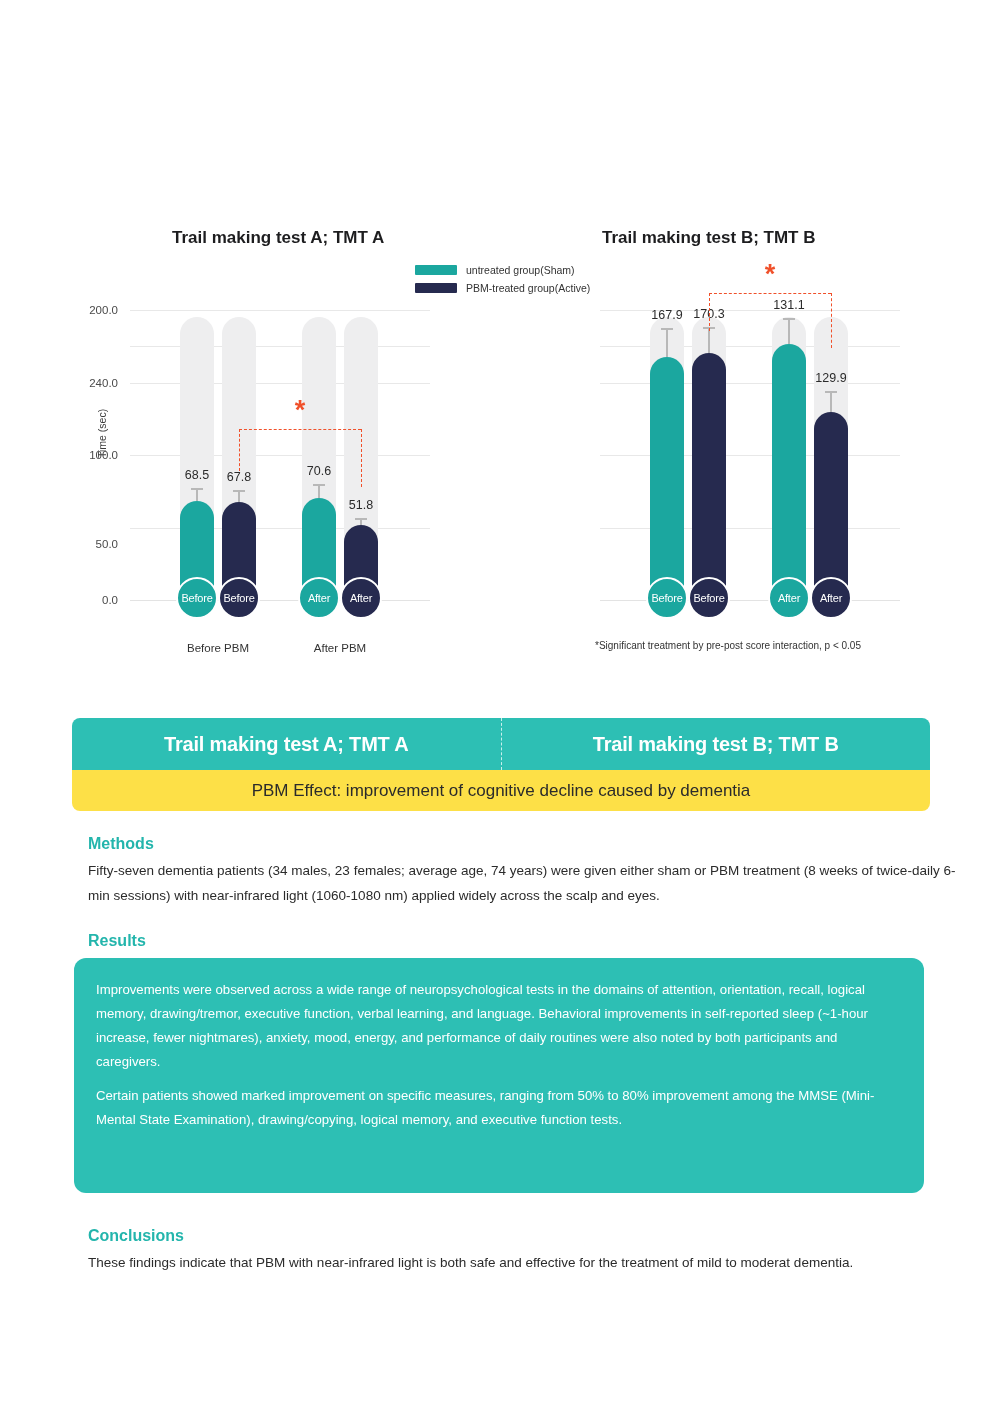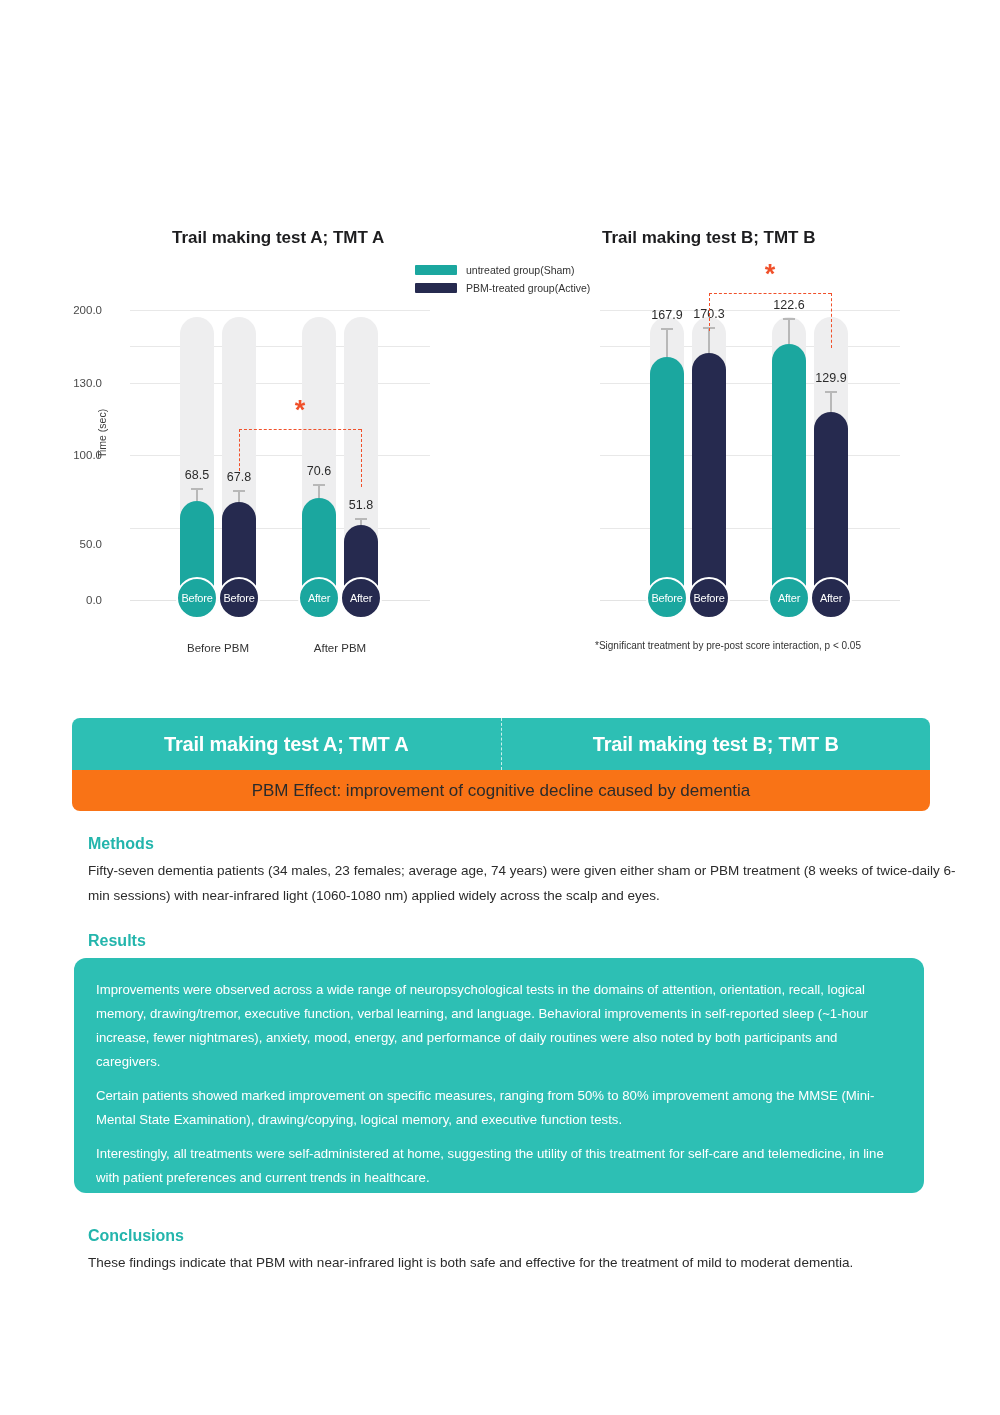--- a/index.html
+++ b/index.html
@@ -43,21 +43,21 @@
   .legend-label { font-size: 10.5px; color: #333; white-space: nowrap; }
 
   .plot { position: absolute; }
   #plotA { left: 130px; top: 100px; width: 300px; height: 290px; }
   #plotB { left: 600px; top: 100px; width: 300px; height: 290px; }
 
   .gridline { position: absolute; left: 0; width: 100%; height: 1px; background: #e8e8e8; }
   .baseline { position: absolute; left: 0; width: 100%; height: 1px; background: #e3e3e3; }
 
   .ytick {
-    position: absolute; right: 100%; margin-right: 28px;
+    position: absolute; right: 100%; margin-right: 12px;
     font-size: 11.5px; color: #4a4a4a; white-space: nowrap; transform: translateY(-50%);
   }
   .yaxis-title {
     position: absolute; left: 96px; top: 248px;
     font-size: 10.5px; color: #3c3c3c; white-space: nowrap;
     transform: rotate(-90deg); transform-origin: left top;
   }
 
   
   .col { position: absolute; bottom: 0; width: 34px; }
@@ -116,21 +116,21 @@
   .banner-head {
     display: flex; height: 52px; background: #2dbfb4;
     border-radius: 8px 8px 0 0; overflow: hidden;
   }
   .banner-cell {
     flex: 1; display: flex; align-items: center; justify-content: center;
     color: #fff; font-size: 20px; font-weight: 700; letter-spacing: -.2px;
   }
   .banner-cell + .banner-cell { border-left: 1px dashed rgba(255,255,255,.75); }
   .banner-sub {
-    height: 41px; background: #f97316; border-radius: 0 0 8px 8px;
+    height: 41px; background: #fde047; border-radius: 0 0 8px 8px;
     display: flex; align-items: center; justify-content: center;
     font-size: 17px; color: #2b2b2b;
   }
 
   
   .sec-title {
     position: absolute; font-size: 16px; font-weight: 700; color: #23b5ac; white-space: nowrap;
   }
   .para {
     position: absolute; font-size: 13.5px; line-height: 25px; color: #2b2b2b;
@@ -180,21 +180,21 @@
     <div class="yaxis-title">Time (sec)</div>
 
     <div class="plot" id="plotA">
         <div class="baseline" style="top: 290px;"></div>
         <div class="ytick" style="top: 290px;">0.0</div>
         <div class="gridline" style="top: 217.5px;"></div>
         <div class="ytick" style="top: 234px;">50.0</div>
         <div class="gridline" style="top: 145px;"></div>
         <div class="ytick" style="top: 145px;">100.0</div>
         <div class="gridline" style="top: 72.5px;"></div>
-        <div class="ytick" style="top: 72.5px;">130.0</div>
+        <div class="ytick" style="top: 72.5px;">240.0</div>
         <div class="gridline" style="top: 0px;"></div>
         <div class="ytick" style="top: 0px;">200.0</div>
         <div class="gridline" style="top: 36.25px;"></div>
         <div class="col" style="left: 50px;">
           <div class="track" style="height: 282.75px;"></div>
           <div class="fill teal" style="height: 99.325px;"></div>
           <div class="errbar" style="bottom: 99.325px; height: 13.05px;"></div>
           <div class="vallabel" style="bottom: 118.375px;">68.5</div>
           <div class="cap teal">Before</div>
         </div>
@@ -246,21 +246,21 @@
           <div class="track" style="height: 282.75px;"></div>
           <div class="fill navy" style="height: 246.935px;"></div>
           <div class="errbar" style="bottom: 246.935px; height: 26.1px;"></div>
           <div class="vallabel" style="bottom: 279.035px;">170.3</div>
           <div class="cap navy">Before</div>
         </div>
         <div class="col" style="left: 172px;">
           <div class="track" style="height: 282.75px;"></div>
           <div class="fill teal" style="height: 256.07px;"></div>
           <div class="errbar" style="bottom: 256.07px; height: 26.1px;"></div>
-          <div class="vallabel" style="bottom: 288.17px;">122.6</div>
+          <div class="vallabel" style="bottom: 288.17px;">131.1</div>
           <div class="cap teal">After</div>
         </div>
         <div class="col" style="left: 214px;">
           <div class="track" style="height: 282.75px;"></div>
           <div class="fill navy" style="height: 188.355px;"></div>
           <div class="errbar" style="bottom: 188.355px; height: 20.3px;"></div>
           <div class="vallabel" style="bottom: 214.655px;">129.9</div>
           <div class="cap navy">After</div>
         </div>
         <div class="sig" style="left: 0px; top: 0px; width: 100%; height: 100%;">
@@ -282,19 +282,18 @@
     <div class="banner-sub">PBM Effect: improvement of cognitive decline caused by dementia</div>
   </div>
 
   <div class="sec-title" id="methodsTitle">Methods</div>
   <div class="para" id="methodsBody">Fifty-seven dementia patients (34 males, 23 females; average age, 74 years) were given either sham or PBM treatment (8 weeks of twice-daily 6-min sessions) with near-infrared light (1060-1080 nm) applied widely across the scalp and eyes.</div>
 
   <div class="sec-title" id="resultsTitle">Results</div>
   <div class="results-box" id="resultsBox">
       <p>Improvements were observed across a wide range of neuropsychological tests in the domains of attention, orientation, recall, logical memory, drawing/tremor, executive function, verbal learning, and language. Behavioral improvements in self-reported sleep (~1-hour increase, fewer nightmares), anxiety, mood, energy, and performance of daily routines were also noted by both participants and caregivers.</p>
       <p>Certain patients showed marked improvement on specific measures, ranging from 50% to 80% improvement among the MMSE (Mini-Mental State Examination), drawing/copying, logical memory, and executive function tests.</p>
-      <p>Interestingly, all treatments were self-administered at home, suggesting the utility of this treatment for self-care and telemedicine, in line with patient preferences and current trends in healthcare.</p>
     </div>
 
   <div class="sec-title" id="conclTitle">Conclusions</div>
   <div class="para" id="conclBody">These findings indicate that PBM with near-infrared light is both safe and effective for the treatment of mild to moderat dementia.</div>
 
 </div>
 
 </body></html>

